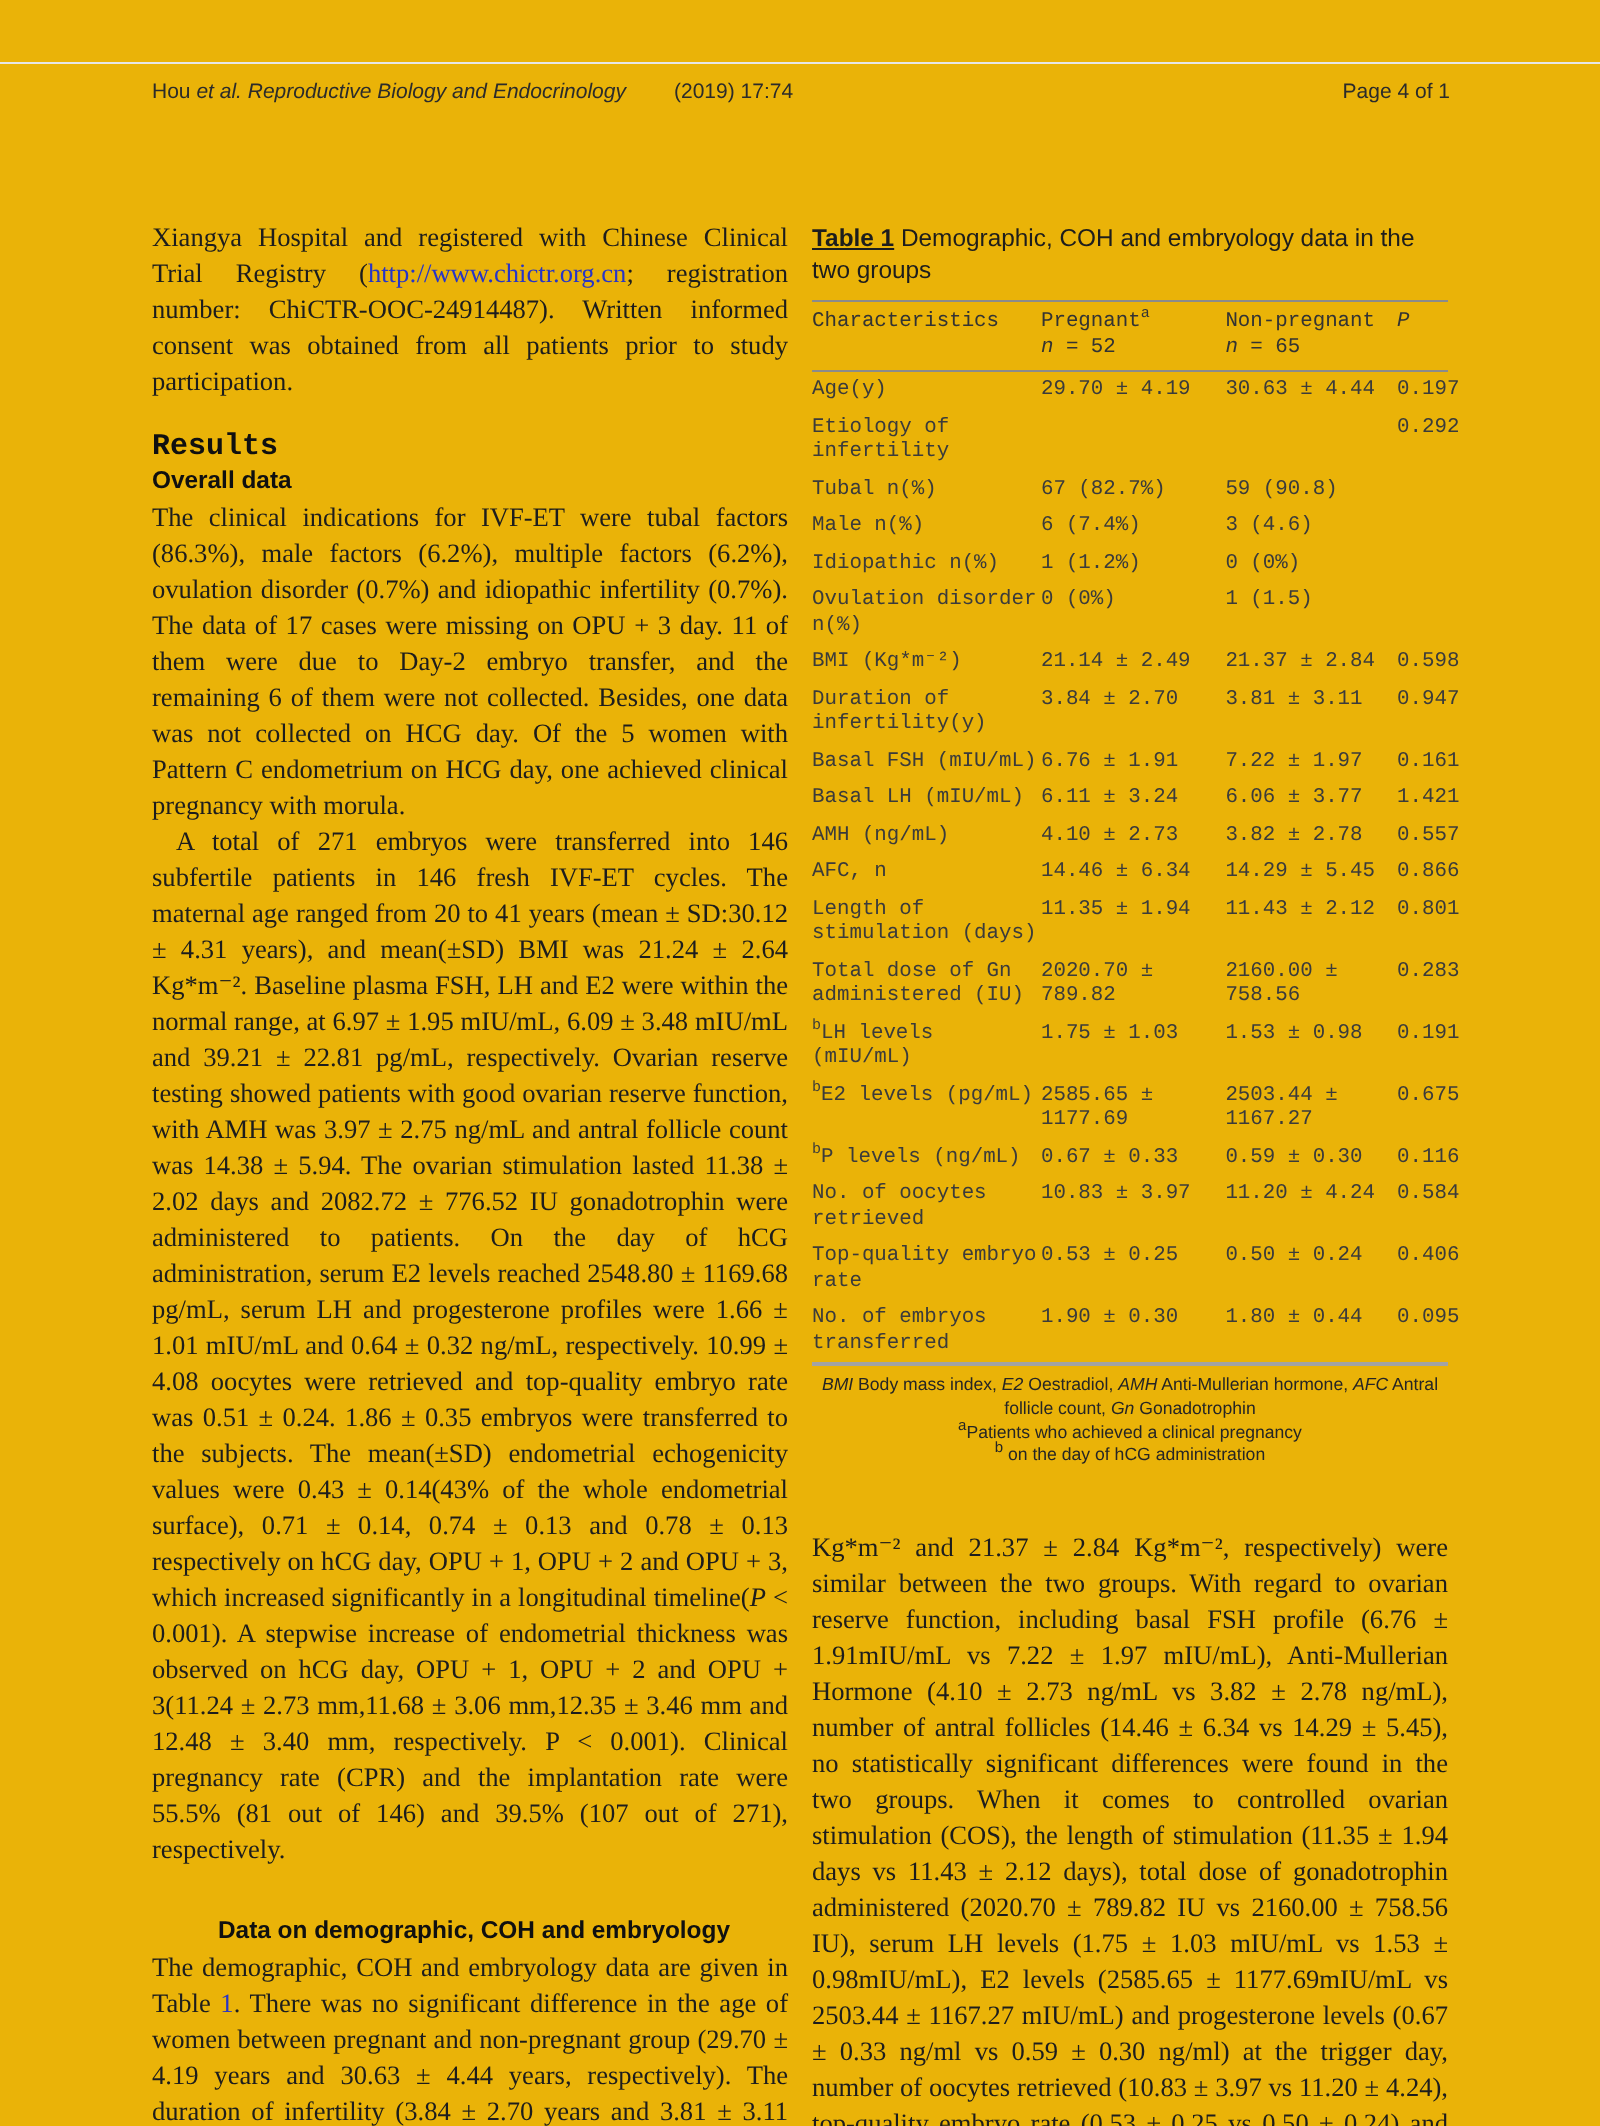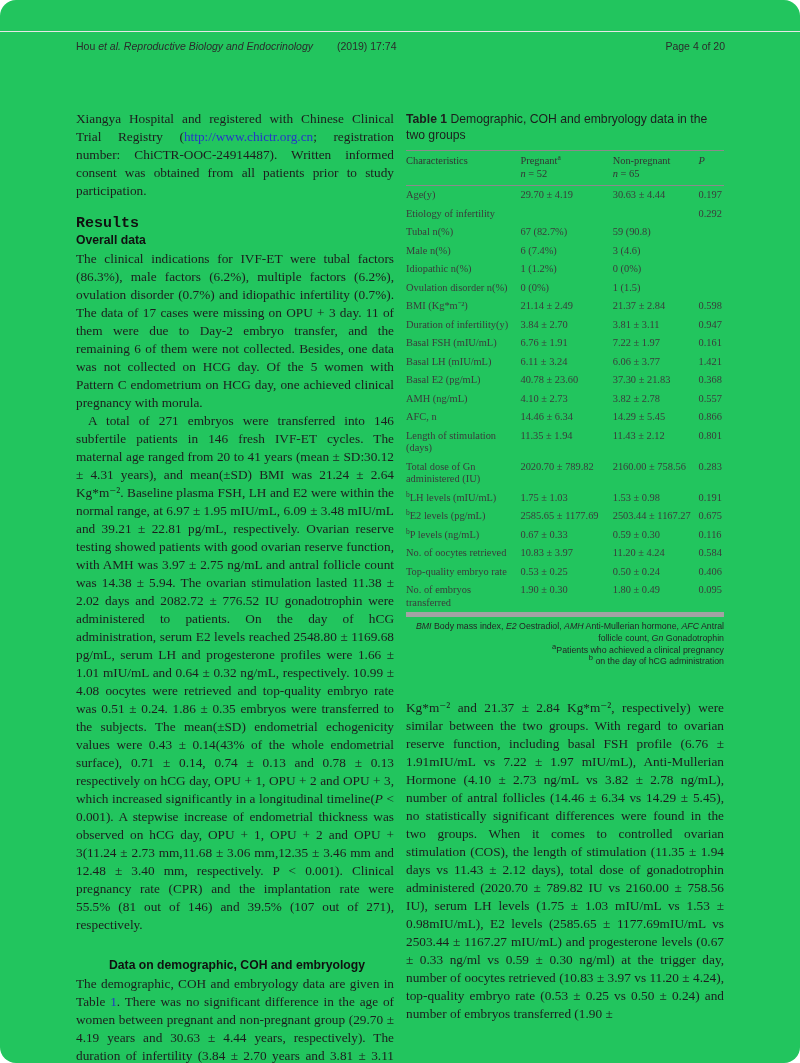--- a/index.html
+++ b/index.html
@@ -1,61 +1,61 @@
 <!DOCTYPE html>
 <html><head>
 <meta charset="utf-8">
 <style>
   html,body{margin:0;padding:0;background:#ffffff;}
-  .page{position:relative;width:800px;height:1063px;background:#22c55e;overflow:hidden;
-        font-family:"Liberation Serif","DejaVu Serif",serif;border-radius:16px;}
+  .page{position:relative;width:800px;height:1063px;background:#eab308;overflow:hidden;
+        font-family:"Liberation Serif","DejaVu Serif",serif;}
   .top-rule{position:absolute;top:31px;left:0;width:800px;height:1px;background:#e7e7e7;}
   .running-header{position:absolute;top:40px;left:76px;width:649px;display:flex;
         justify-content:space-between;font-family:"Liberation Sans","DejaVu Sans",sans-serif;
         font-size:10.5px;color:#2b2b2b;white-space:nowrap;}
   .it{font-style:italic;}
-  .b{font-weight:bold;}
+  .b{font-weight:bold;text-decoration:underline;}
   .issue{margin-left:24px;}
   .col{position:absolute;top:110px;width:318px;}
   #left-col{left:76px;}
   #right-col{left:406px;top:112px;}
   p.body{margin:0;font-size:13.3px;line-height:18px;text-align:justify;color:#1d1d1d;}
   p.indent{text-indent:12px;}
   h2.sec{font-family:Liberation Mono, monospace;font-size:15px;
         margin:15px 0 1px 0;color:#101010;}
   h3.subsec{font-family:"Liberation Sans","DejaVu Sans",sans-serif;font-size:12.2px;
         margin:1px 0 3px 0;color:#101010;}
   h3.mt{margin-top:24px;padding-left:33px;}
   a.lnk{color:#2735c8;text-decoration:none;cursor:pointer;}
   .tbl-title{font-family:"Liberation Sans","DejaVu Sans",sans-serif;font-size:12.2px;
         line-height:15.5px;color:#1d1d1d;margin-bottom:7px;}
   table.data{width:100%;border-collapse:collapse;table-layout:fixed;
-        font-family:Liberation Serif, serif;font-size:10.4px;
-        line-height:12.5px;color:#3b3b3b;border-top:1px solid #8b8b8b;border-bottom:5px solid #a3a3a3;}
+        font-family:Liberation Mono, monospace;font-size:10.4px;
+        line-height:12.5px;color:#3b3b3b;border-top:1px solid #8b8b8b;border-bottom:2px solid #a3a3a3;}
   table.data col.c1{width:36%;} table.data col.c2{width:29%;}
   table.data col.c3{width:27%;} table.data col.c4{width:8%;}
   table.data th{font-weight:normal;text-align:left;vertical-align:top;
         padding:4px 2px 5px 0;border-bottom:1px solid #8b8b8b;color:#333333;}
   table.data td{vertical-align:top;text-align:left;padding:3px 2px 3px 0;}
   sup{font-size:7.5px;line-height:0;vertical-align:super;}
   .fnotes{margin-top:4px;font-family:"Liberation Sans","DejaVu Sans",sans-serif;
-        font-size:8.8px;line-height:11.8px;color:#252525;text-align:right;}
+        font-size:8.8px;line-height:11.8px;color:#252525;text-align:center;}
   p.rp{margin-top:31px;}
 </style>
 </head>
 <body>
 
 <div class="page">
   <div class="top-rule"></div>
 
   <div class="running-header">
     <div>
       <span>Hou </span><span class="it">et al. Reproductive Biology and Endocrinology</span><span class="issue">(2019) 17:74</span>
     </div>
-    <div>Page 4 of 20</div>
+    <div>Page 4 of 1</div>
   </div>
 
   <div class="col" id="left-col">
     <p class="body"><span>Xiangya Hospital and registered with Chinese Clinical Trial Registry (</span><a class="lnk">http://www.chictr.org.cn</a><span>; registration number: ChiCTR-OOC-24914487). Written informed consent was obtained from all patients prior to study participation.</span></p>
     <h2 class="sec">Results</h2>
     <h3 class="subsec">Overall data</h3>
     <p class="body"><span>The clinical indications for IVF-ET were tubal factors (86.3%), male factors (6.2%), multiple factors (6.2%), ovulation disorder (0.7%) and idiopathic infertility (0.7%). The data of 17 cases were missing on OPU + 3 day. 11 of them were due to Day-2 embryo transfer, and the remaining 6 of them were not collected. Besides, one data was not collected on HCG day. Of the 5 women with Pattern C endometrium on HCG day, one achieved clinical pregnancy with morula.</span></p>
     <p class="body indent"><span>A total of 271 embryos were transferred into 146 subfertile patients in 146 fresh IVF-ET cycles. The maternal age ranged from 20 to 41 years (mean ± SD:30.12 ± 4.31 years), and mean(±SD) BMI was 21.24 ± 2.64 Kg*m⁻². Baseline plasma FSH, LH and E2 were within the normal range, at 6.97 ± 1.95 mIU/mL, 6.09 ± 3.48 mIU/mL and 39.21 ± 22.81 pg/mL, respectively. Ovarian reserve testing showed patients with good ovarian reserve function, with AMH was 3.97 ± 2.75 ng/mL and antral follicle count was 14.38 ± 5.94. The ovarian stimulation lasted 11.38 ± 2.02 days and 2082.72 ± 776.52 IU gonadotrophin were administered to patients. On the day of hCG administration, serum E2 levels reached 2548.80 ± 1169.68 pg/mL, serum LH and progesterone profiles were 1.66 ± 1.01 mIU/mL and 0.64 ± 0.32 ng/mL, respectively. 10.99 ± 4.08 oocytes were retrieved and top-quality embryo rate was 0.51 ± 0.24. 1.86 ± 0.35 embryos were transferred to the subjects. The mean(±SD) endometrial echogenicity values were 0.43 ± 0.14(43% of the whole endometrial surface), 0.71 ± 0.14, 0.74 ± 0.13 and 0.78 ± 0.13 respectively on hCG day, OPU + 1, OPU + 2 and OPU + 3, which increased significantly in a longitudinal timeline(</span><span class="it">P</span><span> &lt; 0.001). A stepwise increase of endometrial thickness was observed on hCG day, OPU + 1, OPU + 2 and OPU + 3(11.24 ± 2.73 mm,11.68 ± 3.06 mm,12.35 ± 3.46 mm and 12.48 ± 3.40 mm, respectively. P &lt; 0.001). Clinical pregnancy rate (CPR) and the implantation rate were 55.5% (81 out of 146) and 39.5% (107 out of 271), respectively.</span></p>
     <h3 class="subsec mt">Data on demographic, COH and embryology</h3>
     <p class="body"><span>The demographic, COH and embryology data are given in Table </span><a class="lnk">1</a><span>. There was no significant difference in the age of women between pregnant and non-pregnant group (29.70 ± 4.19 years and 30.63 ± 4.44 years, respectively). The duration of infertility (3.84 ± 2.70 years and 3.81 ± 3.11 years, respectively) and body mass index (BMI, 21.14 ± 2.49</span></p>
@@ -135,26 +135,20 @@
             <td>7.22 ± 1.97</td>
             <td>0.161</td>
           </tr>
           <tr>
             <td>Basal LH (mIU/mL)</td>
             <td>6.11 ± 3.24</td>
             <td>6.06 ± 3.77</td>
             <td>1.421</td>
           </tr>
           <tr>
-            <td>Basal E2 (pg/mL)</td>
-            <td>40.78 ± 23.60</td>
-            <td>37.30 ± 21.83</td>
-            <td>0.368</td>
-          </tr>
-          <tr>
             <td>AMH (ng/mL)</td>
             <td>4.10 ± 2.73</td>
             <td>3.82 ± 2.78</td>
             <td>0.557</td>
           </tr>
           <tr>
             <td>AFC, n</td>
             <td>14.46 ± 6.34</td>
             <td>14.29 ± 5.45</td>
             <td>0.866</td>
@@ -197,21 +191,21 @@
           </tr>
           <tr>
             <td>Top-quality embryo rate</td>
             <td>0.53 ± 0.25</td>
             <td>0.50 ± 0.24</td>
             <td>0.406</td>
           </tr>
           <tr>
             <td>No. of embryos transferred</td>
             <td>1.90 ± 0.30</td>
-            <td>1.80 ± 0.49</td>
+            <td>1.80 ± 0.44</td>
             <td>0.095</td>
           </tr>
         </tbody>
     </table>
     <div class="fnotes">
       <div><span class="it">BMI</span><span> Body mass index, </span><span class="it">E2</span><span> Oestradiol, </span><span class="it">AMH</span><span> Anti-Mullerian hormone, </span><span class="it">AFC</span><span> Antral follicle count, </span><span class="it">Gn</span><span> Gonadotrophin</span></div>
       <div><sup>a</sup><span>Patients who achieved a clinical pregnancy</span></div>
       <div><sup>b</sup><span> on the day of hCG administration</span></div>
     </div>
     <p class="body rp"><span>Kg*m⁻² and 21.37 ± 2.84 Kg*m⁻², respectively) were similar between the two groups. With regard to ovarian reserve function, including basal FSH profile (6.76 ± 1.91mIU/mL vs 7.22 ± 1.97 mIU/mL), Anti-Mullerian Hormone (4.10 ± 2.73 ng/mL vs 3.82 ± 2.78 ng/mL), number of antral follicles (14.46 ± 6.34 vs 14.29 ± 5.45), no statistically significant differences were found in the two groups. When it comes to controlled ovarian stimulation (COS), the length of stimulation (11.35 ± 1.94 days vs 11.43 ± 2.12 days), total dose of gonadotrophin administered (2020.70 ± 789.82 IU vs 2160.00 ± 758.56 IU), serum LH levels (1.75 ± 1.03 mIU/mL vs 1.53 ± 0.98mIU/mL), E2 levels (2585.65 ± 1177.69mIU/mL vs 2503.44 ± 1167.27 mIU/mL) and progesterone levels (0.67 ± 0.33 ng/ml vs 0.59 ± 0.30 ng/ml) at the trigger day, number of oocytes retrieved (10.83 ± 3.97 vs 11.20 ± 4.24), top-quality embryo rate (0.53 ± 0.25 vs 0.50 ± 0.24) and number of embryos transferred (1.90 ±</span></p>

